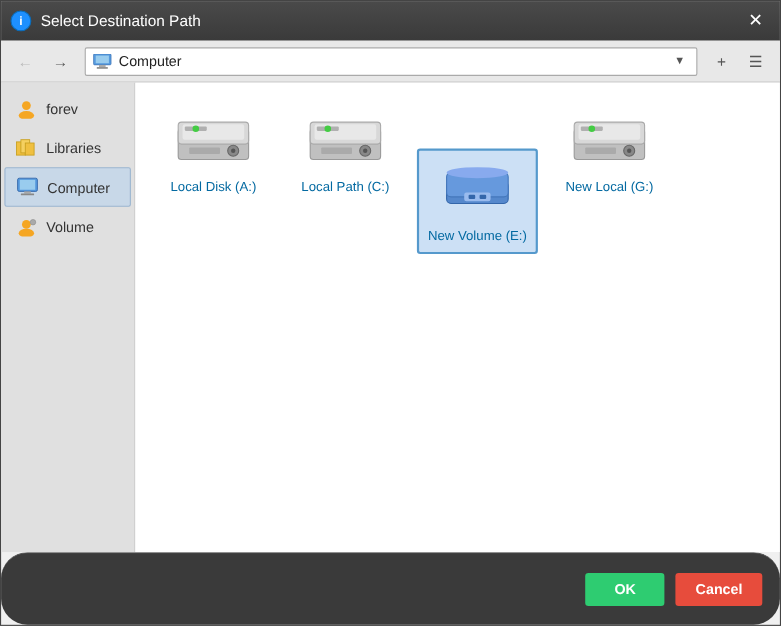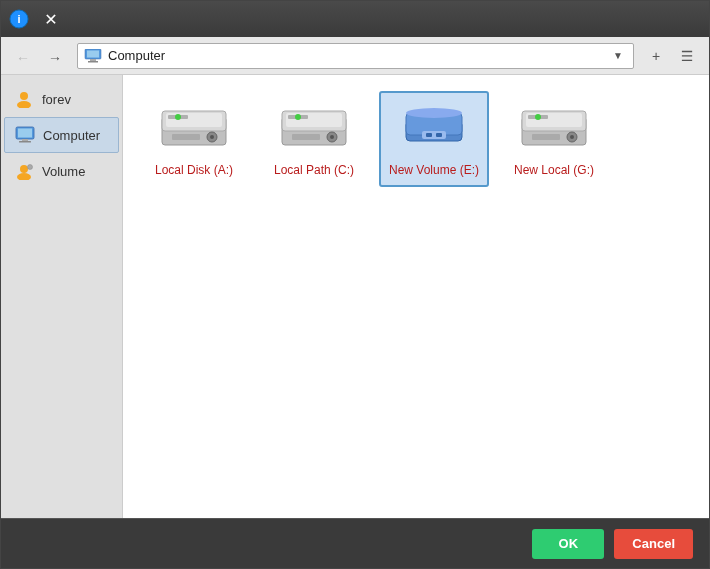--- a/index.html
+++ b/index.html
@@ -180,46 +180,47 @@
     .file-item {
       width: 110px;
       display: flex;
       flex-direction: column;
       align-items: center;
       padding: 8px 6px;
       cursor: pointer;
       border: 2px solid transparent;
       border-radius: 3px;
     }
-    .file-item.selected { background: #cce0f5; border-color: #5599cc; }
+    .file-item.selected { background: #cce0f5; border-color: #5599cc; margin-top: 44px; }
     .file-icon {
       width: 72px;
       height: 56px;
       display: flex;
       align-items: center;
       justify-content: center;
       margin-bottom: 6px;
     }
     .file-label {
       font-size: 12px;
-      color: #b91c1c;
+      color: #0369a1;
       text-align: center;
       word-break: break-word;
     }
     
     .bottom-bar {
       background: #3a3a3a;
       border-top: 1px solid #555;
-      height: 50px;
+      height: 66px;
       display: flex;
       align-items: center;
       justify-content: flex-end;
       padding: 0 16px;
       gap: 10px;
       flex-shrink: 0;
+      border-radius: 24px;
     }
     .btn-ok, .btn-cancel {
       height: 30px;
       min-width: 72px;
       border: none;
       border-radius: 3px;
       cursor: pointer;
       font-size: 13px;
       font-weight: bold;
       padding: 0 18px;
@@ -236,20 +237,21 @@
 
 <div class="dialog">
 
   <div class="title-bar">
     <div class="title-bar-icon">
       <svg width="20" height="20" viewBox="0 0 20 20">
         <circle cx="10" cy="10" r="9" fill="#1e90ff" stroke="#0a6ebd" stroke-width="1"></circle>
         <text x="10" y="14" text-anchor="middle" fill="white" font-size="11" font-weight="bold">i</text>
       </svg>
     </div>
+    <span class="title-bar-title">Select Destination Path</span>
     <div class="title-bar-close">✕</div>
   </div>
 
   <div class="toolbar">
     <button class="nav-btn disabled">←</button>
     <button class="nav-btn">→</button>
     <div class="address-bar">
 
       <div class="address-bar-icon">
         <svg width="18" height="14" viewBox="0 0 18 14">
@@ -275,20 +277,30 @@
       <div class="sidebar-item">
         <div class="sidebar-item-icon">
           <svg width="20" height="18" viewBox="0 0 20 18">
             <circle cx="10" cy="6" r="4" fill="#f5a623"></circle>
             <ellipse cx="10" cy="15" rx="7" ry="4" fill="#f5a623"></ellipse>
           </svg>
         </div>
         <span>forev</span>
       </div>
 
+      <div class="sidebar-item">
+        <div class="sidebar-item-icon">
+          <svg width="20" height="18" viewBox="0 0 20 18">
+            <rect x="1" y="4" width="8" height="12" fill="#f0c040" stroke="#c8a020" stroke-width="0.8"></rect>
+            <rect x="5" y="2" width="8" height="12" fill="#f5d060" stroke="#c8a020" stroke-width="0.8"></rect>
+            <rect x="9" y="5" width="8" height="11" fill="#f0c040" stroke="#c8a020" stroke-width="0.8"></rect>
+          </svg>
+        </div>
+        <span>Libraries</span>
+      </div>
 
       <div class="sidebar-item active">
         <div class="sidebar-item-icon">
           <svg width="20" height="18" viewBox="0 0 20 18">
             <rect x="1" y="1" width="18" height="12" rx="1.5" fill="#5599dd" stroke="#3366aa" stroke-width="0.8"></rect>
             <rect x="3" y="2.5" width="14" height="9" fill="#99ccee"></rect>
             <rect x="7" y="13" width="6" height="2" fill="#aaa"></rect>
             <rect x="4" y="15" width="12" height="1.5" fill="#888" rx="0.5"></rect>
           </svg>
         </div>

